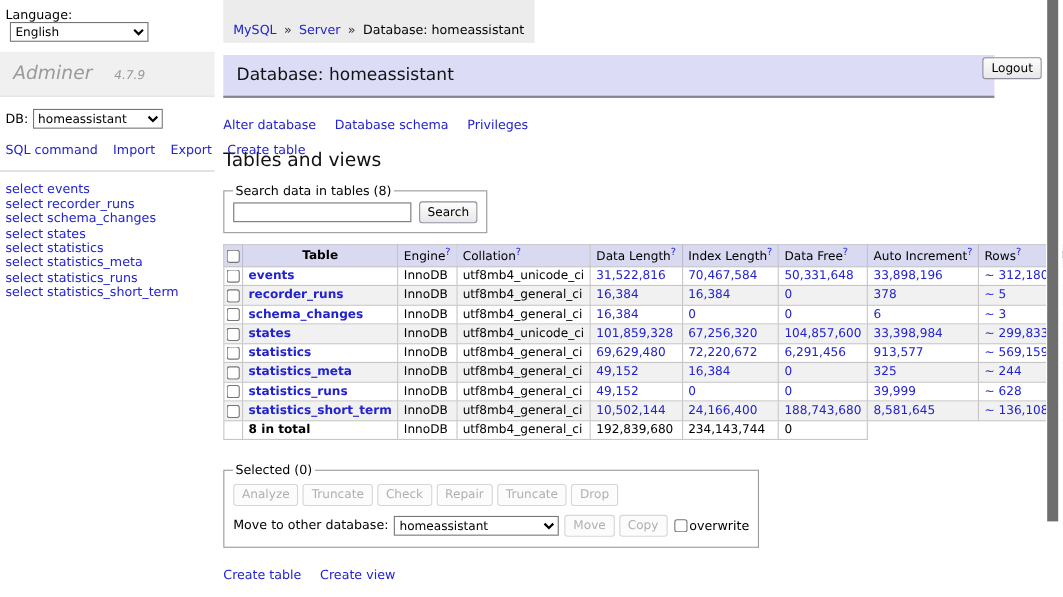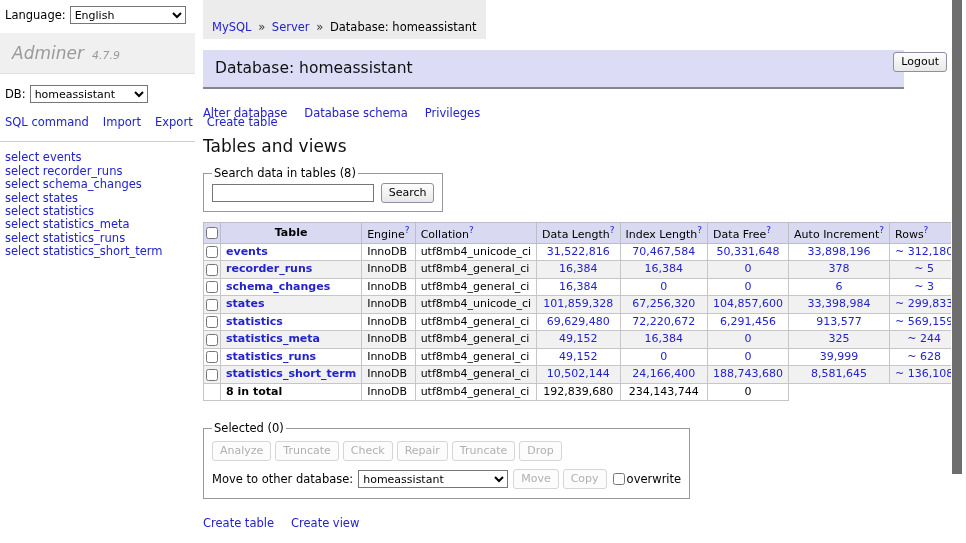--- a/index.html
+++ b/index.html
@@ -3,27 +3,27 @@
 <meta charset="utf-8">
 <style>
   * { box-sizing: border-box; margin: 0; padding: 0; }
   html,body { width: 966px; height: 543px; overflow: hidden; background: #fff;
     font-family: "DejaVu Sans", "Liberation Sans", sans-serif; font-size: 11.5px; color: #000; }
   a { color: #2222d0; text-decoration: none; cursor: pointer; }
 
   
   #sidebar { position: absolute; left: 0; top: 0; width: 195px; }
   #lang-row { padding: 6px 5px 0 5px; }
-  #lang-row select { width: 116px; margin-left: 4px; }
+  #lang-row select { width: 126px; margin-left: 4px; }
   select, input[type=text] { font: 11px "DejaVu Sans", sans-serif; border: 1px solid #767676;
     background: #fff; height: 18px; }
   h1#app-title { margin-top: 9px; background: #f0f0f0; padding: 10px 12px;
     font-size: 17px; font-weight: normal; font-style: italic; color: #9a9a9a;
     border-bottom: 1px solid #e2e2e2; }
-  h1#app-title .version { font-size: 11px; font-style: italic; color: #999; margin-left: 8px; }
+  h1#app-title .version { font-size: 11px; font-style: italic; color: #999; margin-left: 20px; }
   #db-row { padding: 11px 5px 0 5px; }
   #db-row select { width: 118px; margin-left: 4px; }
   #menu-links { padding: 12px 5px 12px 5px; border-bottom: 1px solid #ccc; line-height: 1.25; }
   #menu-links a { margin-right: 14px; white-space: nowrap; }
   #table-links { padding: 9px 5px 0 5px; }
   #table-links a { display: block; line-height: 13.4px; }
 
   
   #main { margin: 0 62px 0 203px; }
   #breadcrumb { display: inline-block; background: #ececec; padding: 20px 9px 5px 9px; }
@@ -48,21 +48,21 @@
   
   table#tables { border-collapse: collapse; margin-top: 10px; table-layout: fixed; }
   #tables td, #tables th { border: 1px solid #c6c6c6; padding: 1px 5px 2px 5px;
     font-size: 11px; height: 17.5px; overflow: hidden; white-space: nowrap; }
   #tables thead td, #tables thead th { background: #d9d9f2; border-color: #bdbdc9; }
   #tables thead th { font-weight: bold; text-align: center; }
   #tables thead td.hcell { font-weight: normal; text-align: left; }
   #tables sup a { font-size: 9px; }
   #tables tbody tr:nth-child(even) td { background: #f1f1f1; }
   #tables td.cb { text-align: center; padding: 0; }
-  #tables td.num { text-align: center; }
+  #tables td.num { text-align: left; }
   #tables td.name a { font-weight: bold; }
   #tables tfoot td { background: #fff; }
   #tables tfoot td b { font-weight: bold; }
   input[type=checkbox] { width: 12px; height: 12px; vertical-align: middle; margin: 0 2px; }
 
   #selected-fieldset { margin-top: 20px; padding-bottom: 9px; }
   #selected-fieldset .row1 { margin: 3px 0 8px 0; }
   #selected-fieldset .row1 .btn { margin-right: 4px; }
   #move-row select { width: 150px; margin: 0 5px; vertical-align: middle; }
   #move-row .btn { margin-right: 4px; text-align: center; }

